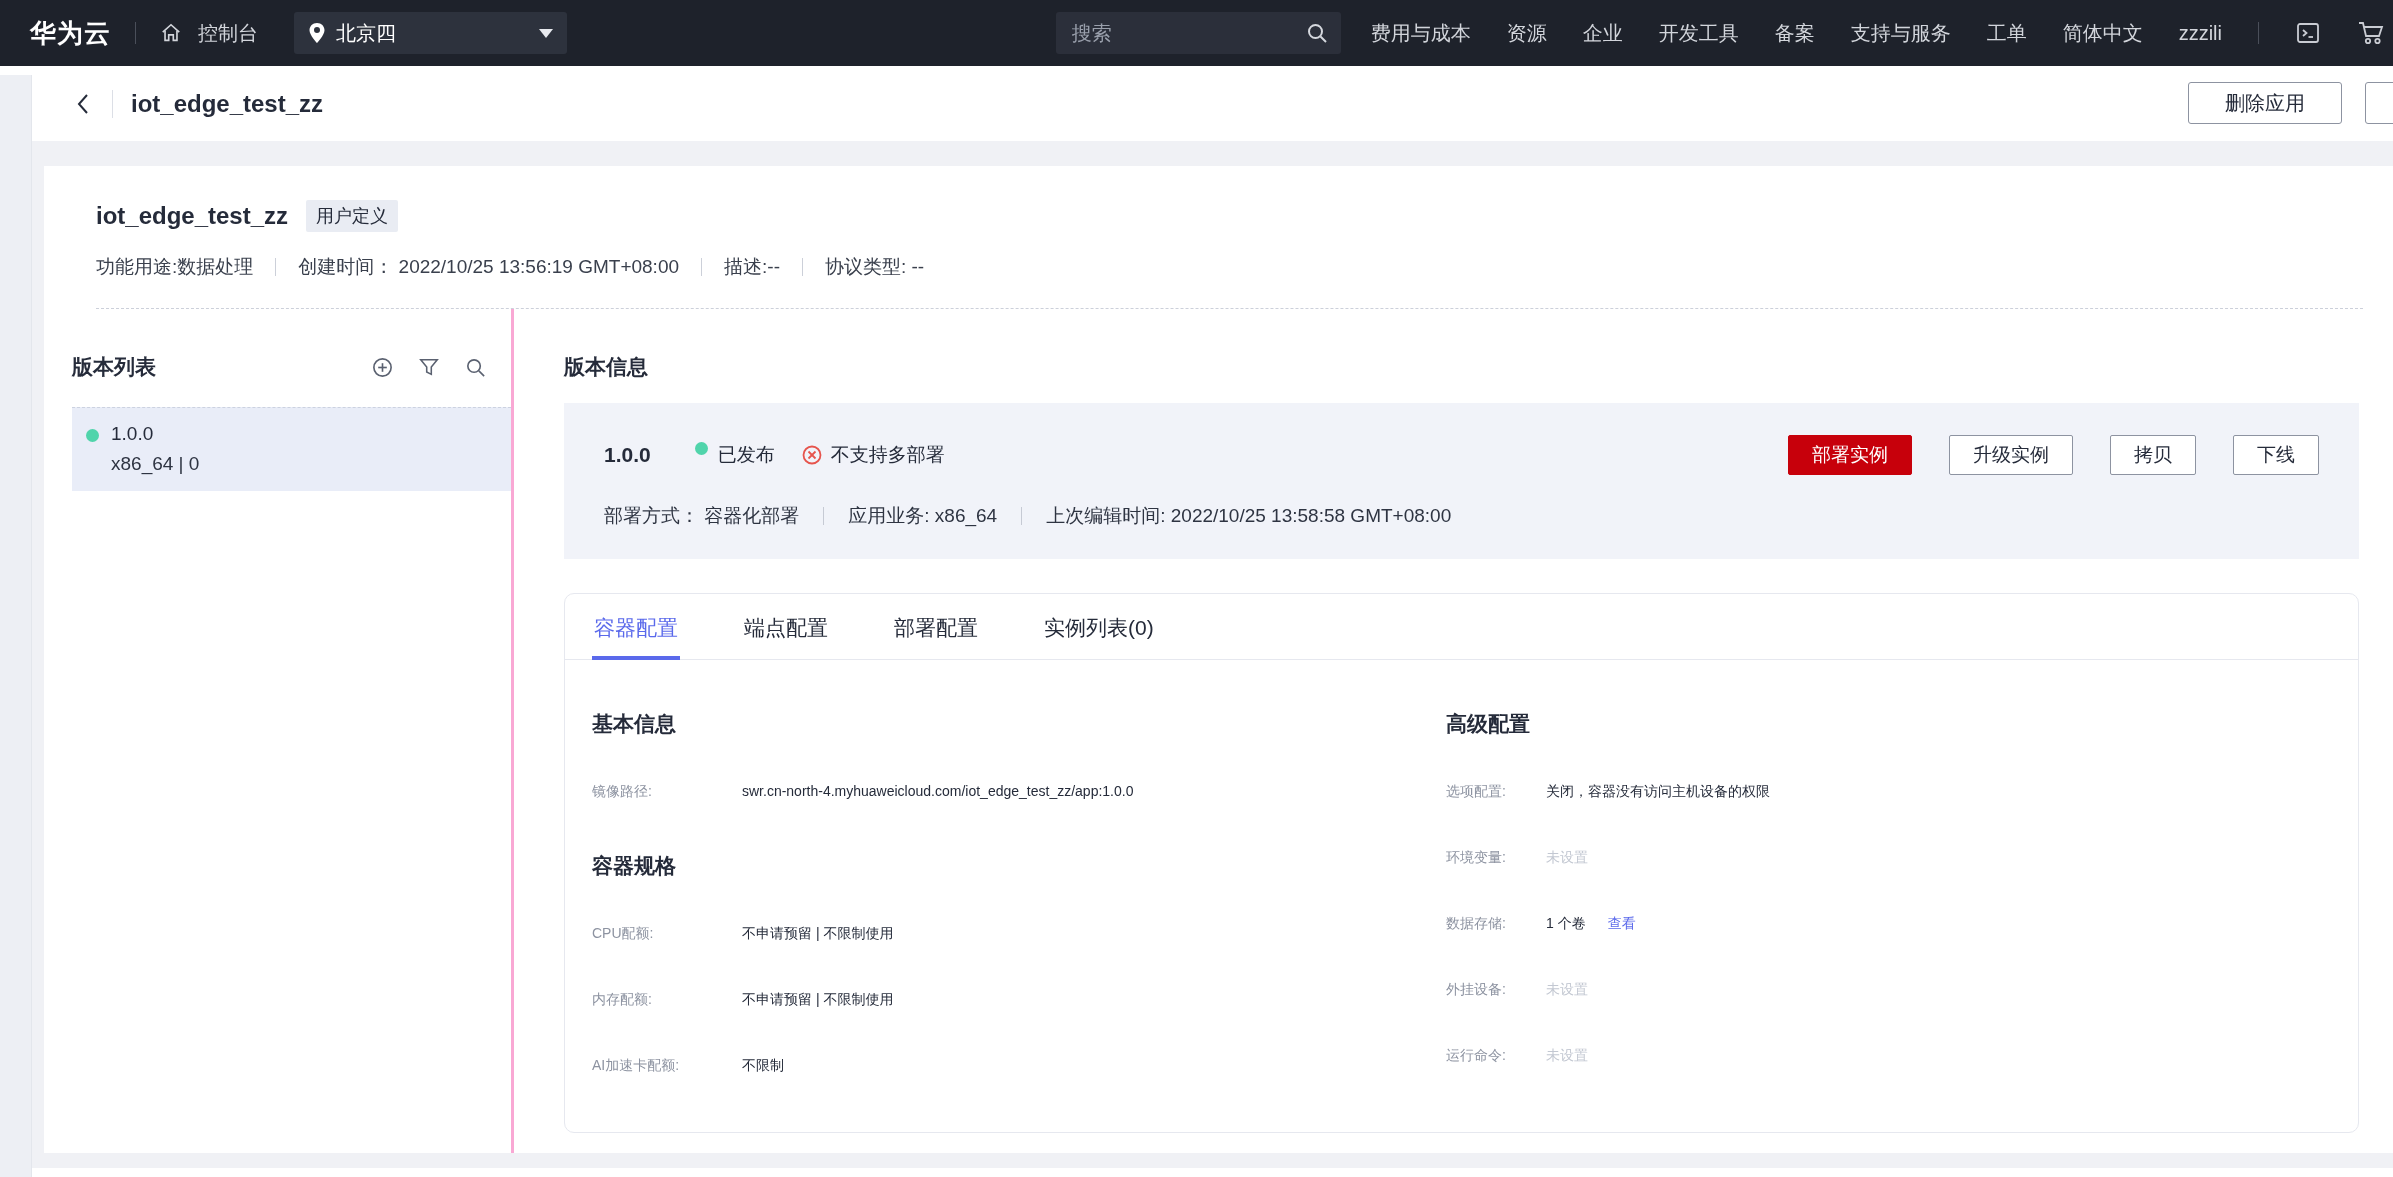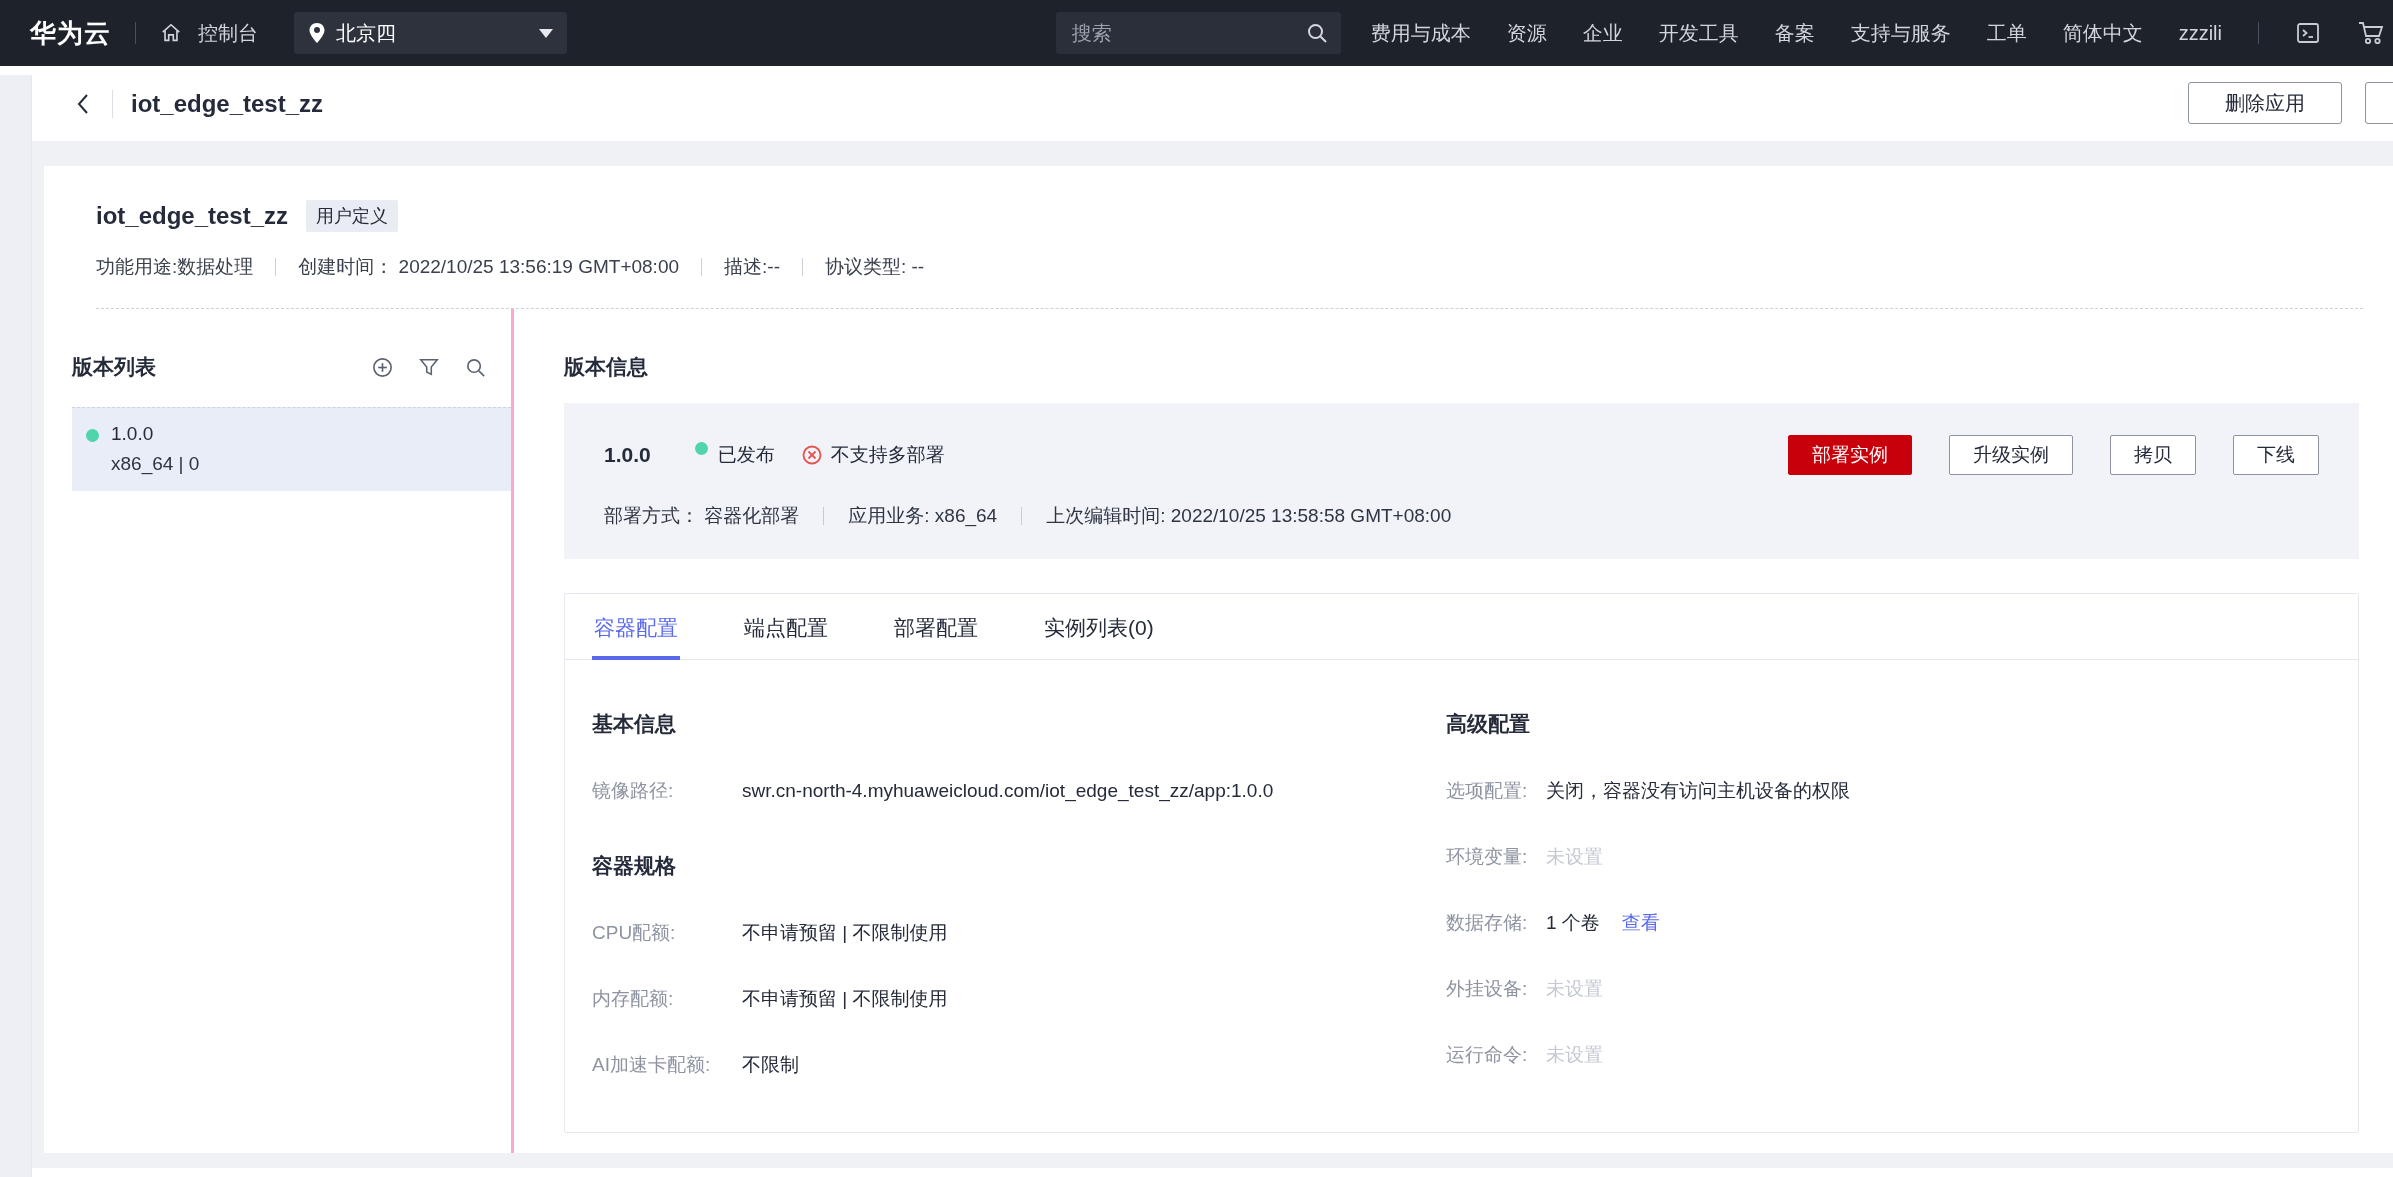--- a/index.html
+++ b/index.html
@@ -85,32 +85,32 @@
   .sp-row1 { display: flex; align-items: center; }
   .sp-ver { font-size: 21px; font-weight: 700; color: #252b3a; }
   .sp-status { margin-left: 44px; display: flex; align-items: flex-start; gap: 10px; font-size: 19px; color: #252b3a; }
   .sp-flag { margin-left: 26px; display: flex; align-items: center; gap: 8px; font-size: 19px; color: #252b3a; }
   .sp-actions { margin-left: auto; display: flex; gap: 37px; }
   .sp-actions .btn { height: 40px; font-size: 19px; padding: 0 23px; border-radius: 2px; }
   .btn-primary { background: #c7000b; border-color: #c7000b; color: #ffffff; }
   .sp-row2 { margin-top: 28px; display: flex; align-items: center; font-size: 19px; color: #2e3442; }
   .sp-row2 .msep { margin: 0 24px; background: #c6cad4; }
 
-  .tab-card { margin-top: 34px; border: 1px solid #e6e8ef; border-radius: 2px; height: 540px; background: #fff; }
+  .tab-card { margin-top: 34px; border: 1px solid #e6e8ef; border-radius: 10px; height: 540px; background: #fff; }
   .tab-bar { display: flex; padding: 0 27px; border-bottom: 1px solid #e6e8ef; }
   .tab { padding: 20px 2px 17px; margin-right: 62px; font-size: 21px; color: #252b3a; cursor: pointer; position: relative; }
   .tab.active { color: #5a69eb; }
   .tab.active::after { content: ""; position: absolute; left: 0; right: 0; bottom: -1px; height: 4px; background: #5a69eb; }
 
   .tab-content { display: flex; padding: 50px 0 0 27px; }
   .col-left { width: 830px; flex-shrink: 0; }
   .col-right { flex: 1; padding-left: 24px; min-width: 0; }
   .cfg-heading { font-size: 21px; font-weight: 700; color: #252b3a; }
   .cfg-heading.second { margin-top: 48px; }
-  .cfg-row { display: flex; margin-top: 40px; font-size: 19px; line-height: 26px; }
+  .cfg-row { display: flex; margin-top: 40px; font-size: 14px; line-height: 26px; }
   .cfg-row .lbl { width: 150px; color: #8d93a1; flex-shrink: 0; }
   .col-right .cfg-row .lbl { width: 100px; }
   .cfg-row .val { color: #252b3a; }
   .cfg-row .val.muted { color: #c3c8d2; }
   .view-link { color: #5a69eb; margin-left: 22px; cursor: pointer; }
 
   svg { flex-shrink: 0; }
 </style>
 </head>
 <body>

